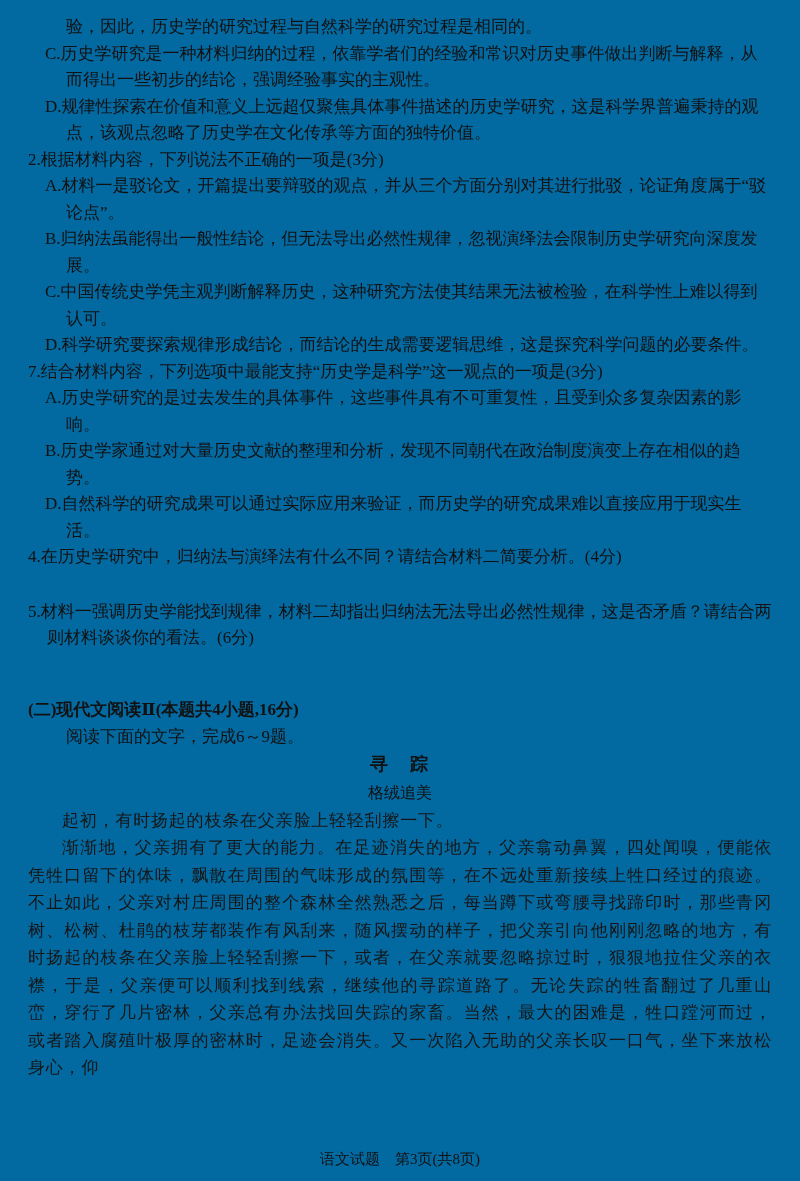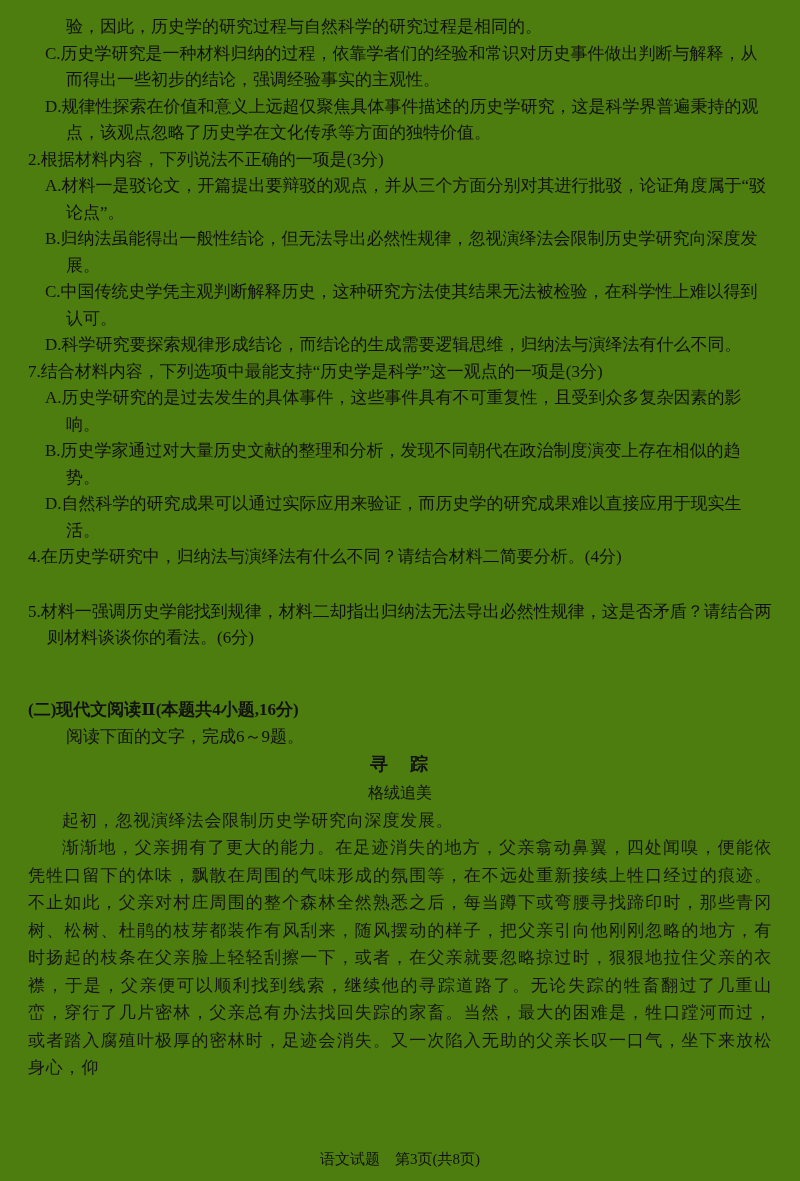--- a/index.html
+++ b/index.html
@@ -8,21 +8,21 @@
     background: #ffffff;
     color: #111111;
     font-family: "Liberation Serif", "DejaVu Serif", serif;
   }
   .doc {
     position: relative;
     width: 800px;
     height: 1181px;
     padding: 14px 28px 0 28px;
     overflow: hidden;
-    background: #4d7c0f;
+    background: #0369a1;
   }
   .qsec p { font-size: 17px; line-height: 26.5px; }
   .carry { margin-left: 38px; }
   .option {
     margin-left: 17px;
     padding-left: 21px;
     text-indent: -21px;
   }
   .question {
     padding-left: 19px;
@@ -79,40 +79,40 @@
 
     <p class="carry">验，因此，历史学的研究过程与自然科学的研究过程是相同的。</p>
 
     <p class="option"><span>C.</span><span>历史学研究是一种材料归纳的过程，依靠学者们的经验和常识对历史事件做出判断与解释，从而得出一些初步的结论，强调经验事实的主观性。</span></p>
     <p class="option"><span>D.</span><span>规律性探索在价值和意义上远超仅聚焦具体事件描述的历史学研究，这是科学界普遍秉持的观点，该观点忽略了历史学在文化传承等方面的独特价值。</span></p>
 
     <p class="question">2.根据材料内容，下列说法不正确的一项是(3分)</p>
     <p class="option"><span>A.</span><span>材料一是驳论文，开篇提出要辩驳的观点，并从三个方面分别对其进行批驳，论证角度属于“驳论点”。</span></p>
     <p class="option"><span>B.</span><span>归纳法虽能得出一般性结论，但无法导出必然性规律，忽视演绎法会限制历史学研究向深度发展。</span></p>
     <p class="option"><span>C.</span><span>中国传统史学凭主观判断解释历史，这种研究方法使其结果无法被检验，在科学性上难以得到认可。</span></p>
-    <p class="option"><span>D.</span><span>科学研究要探索规律形成结论，而结论的生成需要逻辑思维，归纳法与演绎法有什么不同。</span></p>
+    <p class="option"><span>D.</span><span>科学研究要探索规律形成结论，而结论的生成需要逻辑思维，这是探究科学问题的必要条件。</span></p>
 
     <p class="question">7.结合材料内容，下列选项中最能支持“历史学是科学”这一观点的一项是(3分)</p>
     <p class="option"><span>A.</span><span>历史学研究的是过去发生的具体事件，这些事件具有不可重复性，且受到众多复杂因素的影响。</span></p>
     <p class="option"><span>B.</span><span>历史学家通过对大量历史文献的整理和分析，发现不同朝代在政治制度演变上存在相似的趋势。</span></p>
     <p class="option"><span>D.</span><span>自然科学的研究成果可以通过实际应用来验证，而历史学的研究成果难以直接应用于现实生活。</span></p>
 
     <p class="question">4.在历史学研究中，归纳法与演绎法有什么不同？请结合材料二简要分析。(4分)</p>
 
     <p class="question gap-top">5.材料一强调历史学能找到规律，材料二却指出归纳法无法导出必然性规律，这是否矛盾？请结合两则材料谈谈你的看法。(6分)</p>
 
   </div>
 
   <div>
     <p class="section-header">(二)现代文阅读Ⅱ(本题共4小题,16分)</p>
     <p class="instruction">阅读下面的文字，完成6～9题。</p>
     <p class="story-title">寻　踪</p>
     <p class="story-author">格绒追美</p>
 
     <div class="story">
-      <p>起初，忽视演绎法会限制历史学研究向深度发展。</p>
+      <p>起初，有时扬起的枝条在父亲脸上轻轻刮擦一下。</p>
       <p>渐渐地，父亲拥有了更大的能力。在足迹消失的地方，父亲翕动鼻翼，四处闻嗅，便能依凭牲口留下的体味，飘散在周围的气味形成的氛围等，在不远处重新接续上牲口经过的痕迹。不止如此，父亲对村庄周围的整个森林全然熟悉之后，每当蹲下或弯腰寻找蹄印时，那些青冈树、松树、杜鹃的枝芽都装作有风刮来，随风摆动的样子，把父亲引向他刚刚忽略的地方，有时扬起的枝条在父亲脸上轻轻刮擦一下，或者，在父亲就要忽略掠过时，狠狠地拉住父亲的衣襟，于是，父亲便可以顺利找到线索，继续他的寻踪道路了。无论失踪的牲畜翻过了几重山峦，穿行了几片密林，父亲总有办法找回失踪的家畜。当然，最大的困难是，牲口蹚河而过，或者踏入腐殖叶极厚的密林时，足迹会消失。又一次陷入无助的父亲长叹一口气，坐下来放松身心，仰</p>
     </div>
   </div>
 
   <p class="footer">语文试题　第3页(共8页)</p>
 
 </div>
 
 </body></html>

